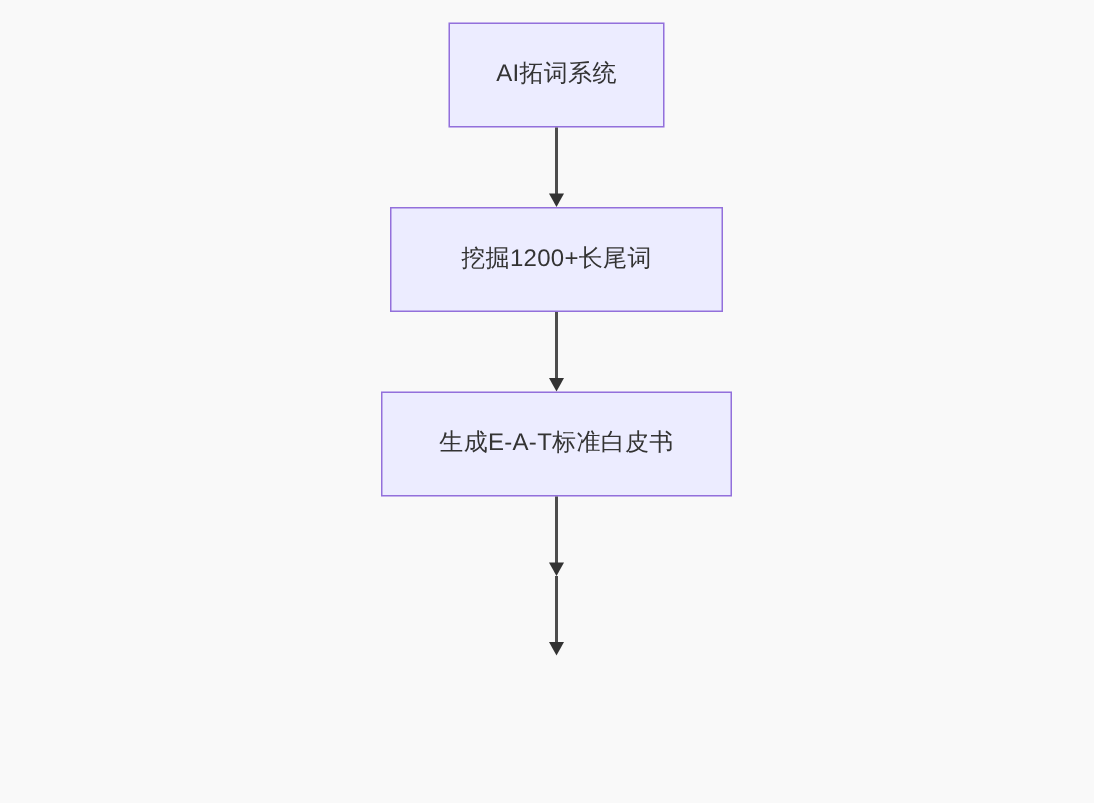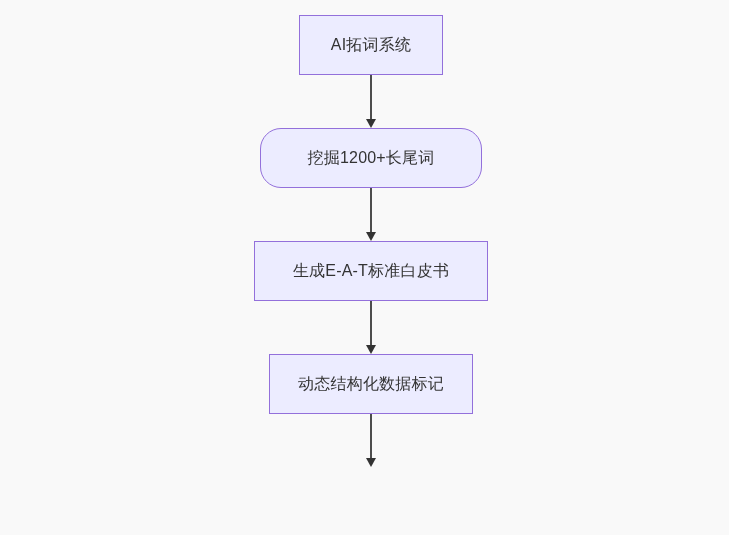--- a/index.html
+++ b/index.html
@@ -18,38 +18,38 @@
     position: absolute;
     left: 371px;
     top: 15px;
     transform: translateX(-50%);
     display: flex;
     flex-direction: column;
     align-items: center;
   }
   .node {
     box-sizing: border-box;
-    height: 60px;
+    height: 70px;
     background: #ECECFF;
     border: 1px solid #9370DB;
     display: flex;
     align-items: center;
     justify-content: center;
     padding: 0 28px;
     white-space: nowrap;
   }
   .node-label {
     font-size: 16px;
     color: #333333;
     line-height: 1;
     letter-spacing: 0.2px;
   }
   .node:nth-of-type(1) { min-width: 144px; }
   .node:nth-of-type(2) { min-width: 192px; }
-  .node:nth-of-type(3) { min-width: 222px; border-radius: 21px; }
+  .node:nth-of-type(3) { min-width: 222px; }
   .node:nth-of-type(4) { min-width: 214px; }
   .node:nth-of-type(5) { min-width: 234px; justify-content: center; }
   .edge {
     position: relative;
     width: 12px;
     height: 53px;
     flex: 0 0 53px;
   }
   .edge-line {
     position: absolute;
@@ -97,23 +97,20 @@
 
   <div class="node">
     <span class="node-label">生成E-A-T标准白皮书</span>
   </div>
 
   <div class="edge">
     <div class="edge-line"></div>
     <div class="edge-head"></div>
   </div>
 
-  <div class="node">
-    <span class="node-label">动态结构化数据标记</span>
-  </div>
 
   <div class="edge">
     <div class="edge-line"></div>
     <div class="edge-head"></div>
   </div>
 
 
 </div>
 
 </body></html>

